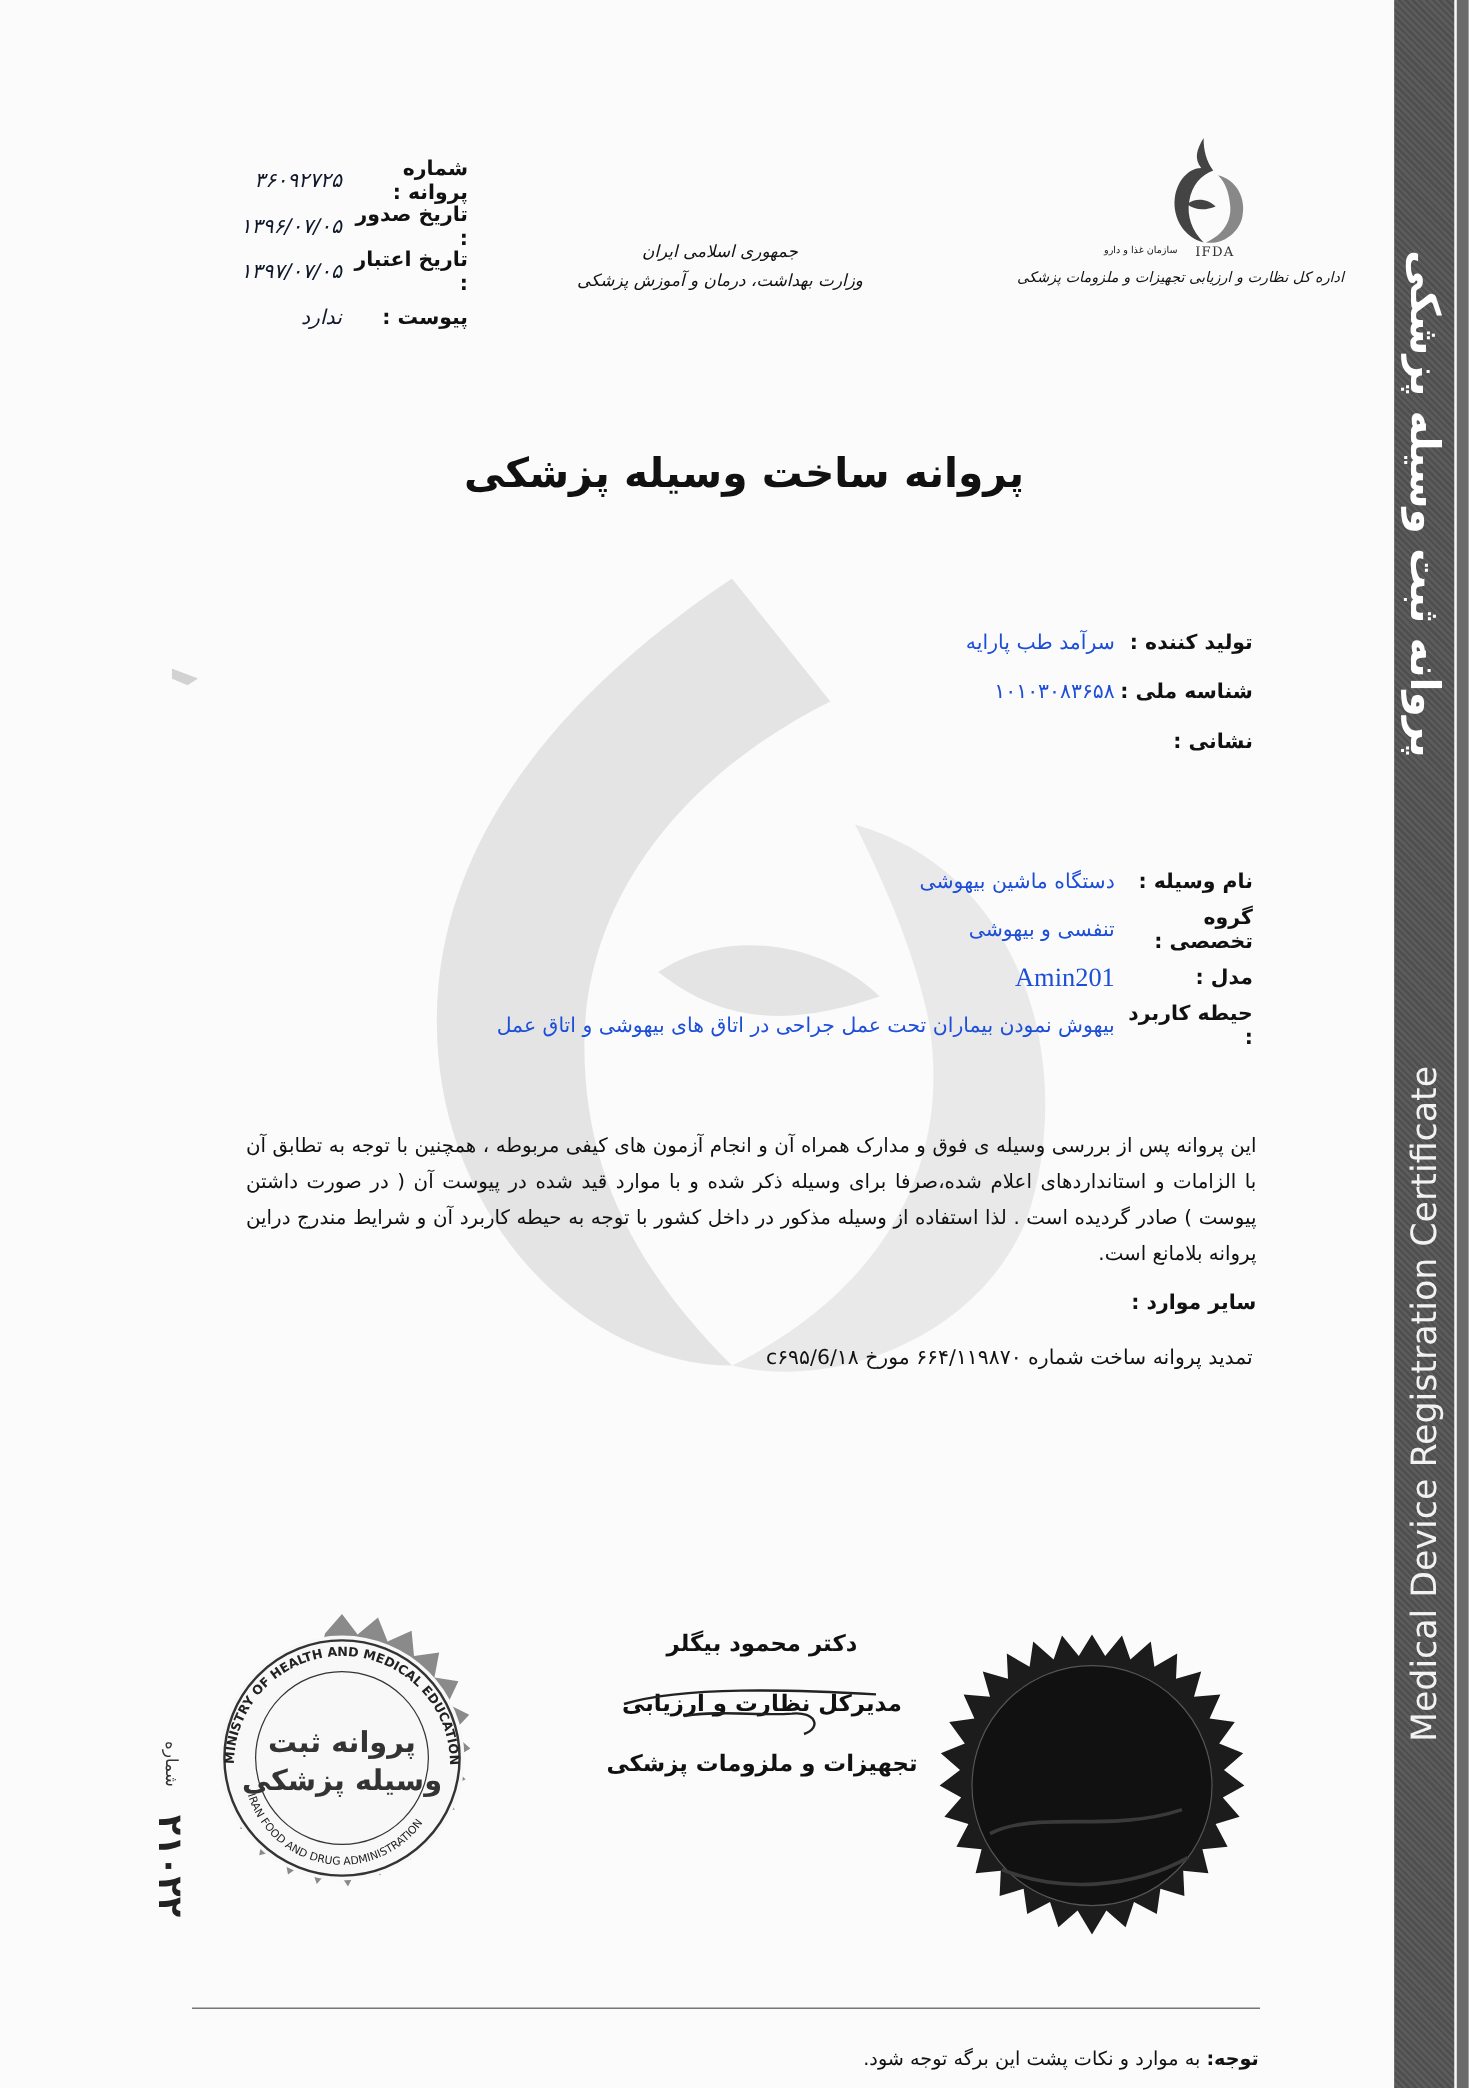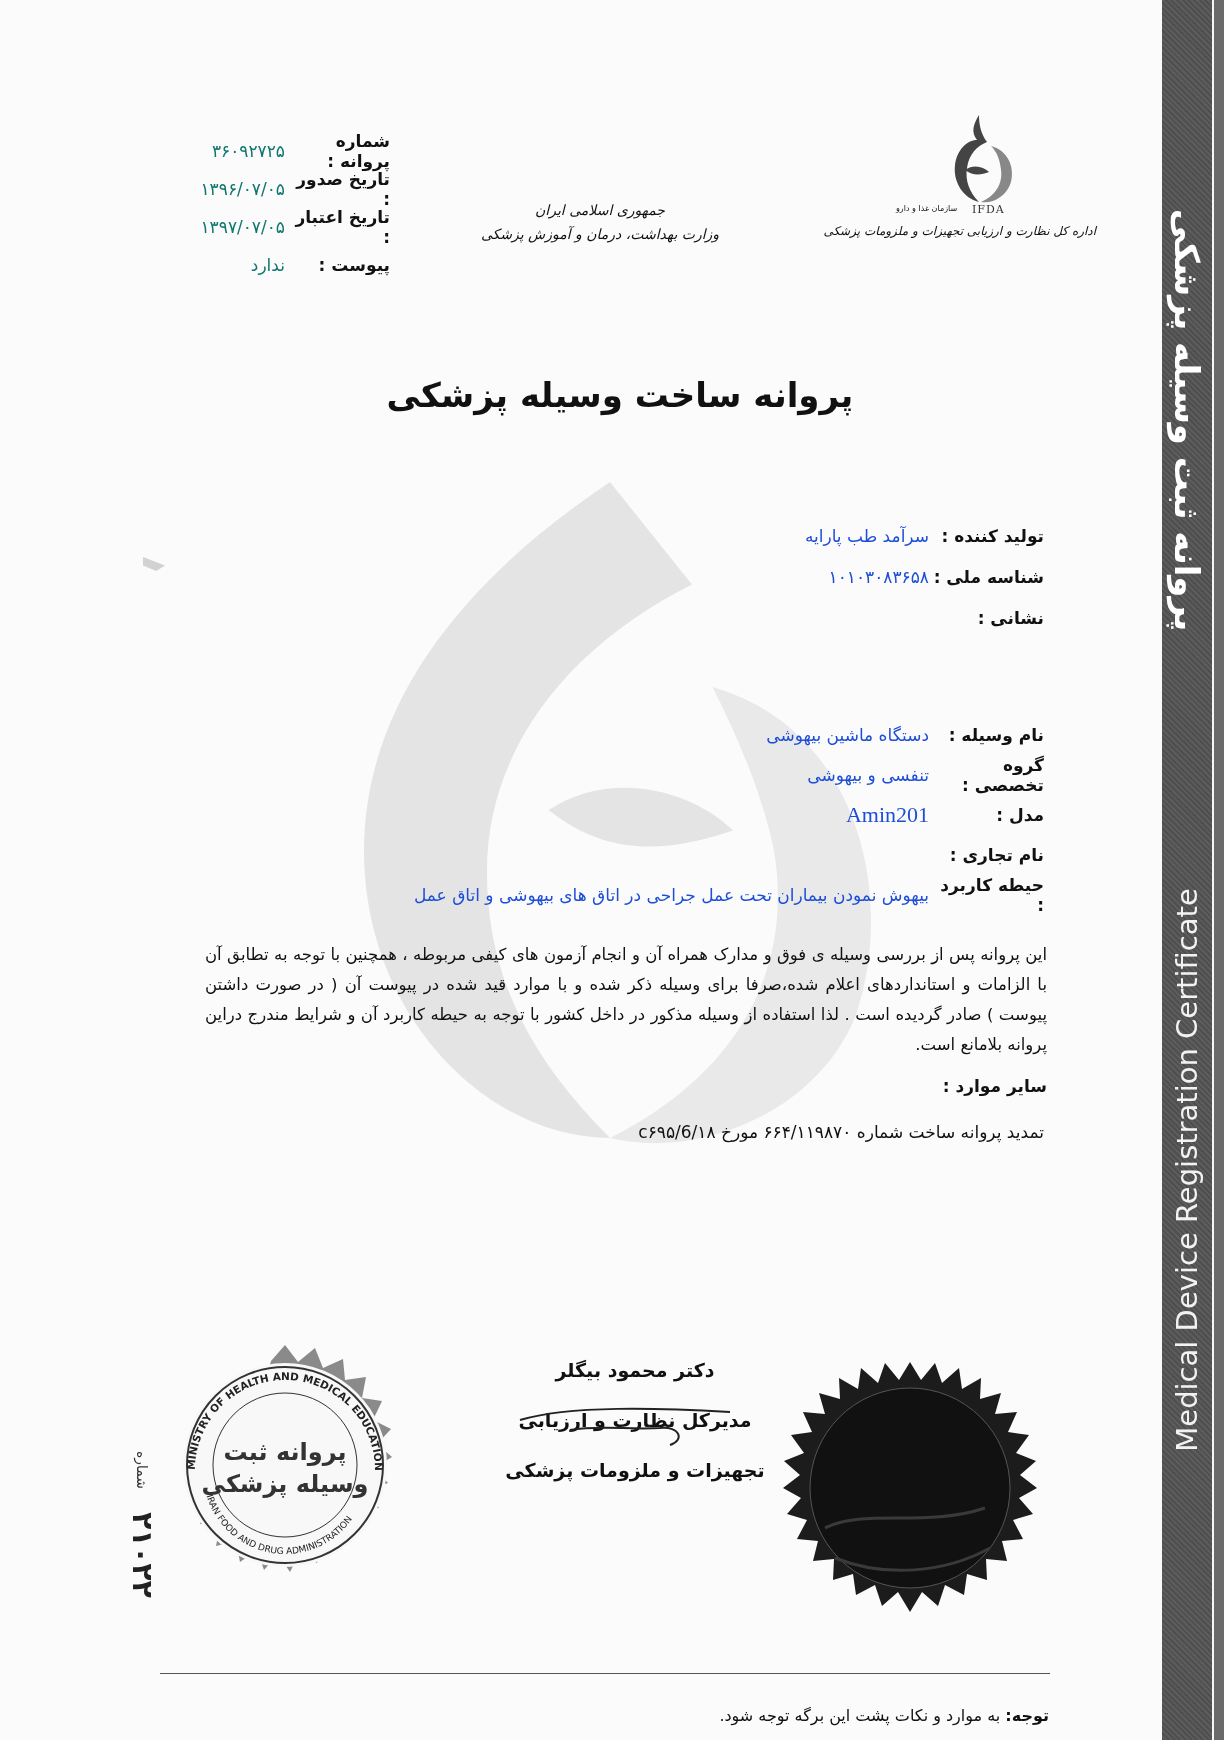--- a/index.html
+++ b/index.html
@@ -31,28 +31,28 @@
       font-family: "DejaVu Sans", sans-serif;
     }
 
     
     .watermark { position: absolute; left: 200px; top: 400px; width: 820px; height: 820px; opacity: 0.13; }
 
     
     .meta { position: absolute; left: 150px; top: 132px; width: 240px; direction: rtl; }
     .meta-row { display: flex; height: 38px; align-items: center; font-size: 17px; }
     .meta-label { width: 105px; font-weight: bold; }
-    .meta-value { color: #0f766e; }
+    .meta-value { color: #0f172a; font-style: italic; }
 
     
     .ministry { position: absolute; left: 480px; top: 198px; width: 240px; text-align: center; direction: rtl;
       font-family: "DejaVu Serif", serif; font-style: italic; font-size: 14px; line-height: 24px; }
 
     
-    .ifda { position: absolute; left: 856px; top: 110px; width: 240px; direction: rtl; text-align: right; }
+    .ifda { position: absolute; left: 880px; top: 110px; width: 240px; direction: rtl; text-align: right; }
     .ifda-logo { width: 110px; height: 100px; margin: 0 auto; display: block; }
     .ifda-sub { position: absolute; left: 40px; top: 94px; font-size: 8px; direction: rtl; }
     .ifda-abbr { position: absolute; left: 116px; top: 93px; font-size: 11px; font-family: "DejaVu Serif", serif; letter-spacing: 1px; color: #333; }
     .ifda-dept { font-family: "DejaVu Serif", serif; font-style: italic; font-size: 12px; margin-top: 14px; white-space: nowrap; }
 
     .title { position: absolute; left: 300px; top: 375px; width: 640px; text-align: center; direction: rtl;
       font-size: 34px; font-weight: bold; }
 
     .fields { position: absolute; right: 180px; top: 515px; width: 800px; direction: rtl; }
     .field { display: flex; align-items: center; font-size: 17px; }
@@ -156,24 +156,20 @@
       <span class="field-label">نام وسیله :</span>
       <span class="field-value">دستگاه ماشین بیهوشی</span>
     </div>
     <div class="field" style="height:40px">
       <span class="field-label">گروه تخصصی :</span>
       <span class="field-value">تنفسی و بیهوشی</span>
     </div>
     <div class="field" style="height:40px">
       <span class="field-label">مدل :</span>
       <span class="field-value latin">Amin201</span>
-    </div>
-    <div class="field" style="height:40px">
-      <span class="field-label">نام تجاری :</span>
-      <span class="field-value"></span>
     </div>
     <div class="field" style="height:40px">
       <span class="field-label">حیطه کاربرد :</span>
       <span class="field-value">بیهوش نمودن بیماران تحت عمل جراحی در اتاق های بیهوشی و اتاق عمل</span>
     </div>
   </div>
 
   <div class="para">این پروانه پس از بررسی وسیله ی فوق و مدارک همراه آن و انجام آزمون های کیفی مربوطه ، همچنین با توجه به تطابق آن با الزامات و استانداردهای اعلام شده،صرفا برای وسیله ذکر شده و با موارد قید شده در پیوست آن ( در صورت داشتن پیوست ) صادر گردیده است . لذا استفاده از وسیله مذکور در داخل کشور با توجه به حیطه کاربرد آن و شرایط مندرج دراین پروانه بلامانع است.</div>
 
   <div class="other-label">سایر موارد :</div>

